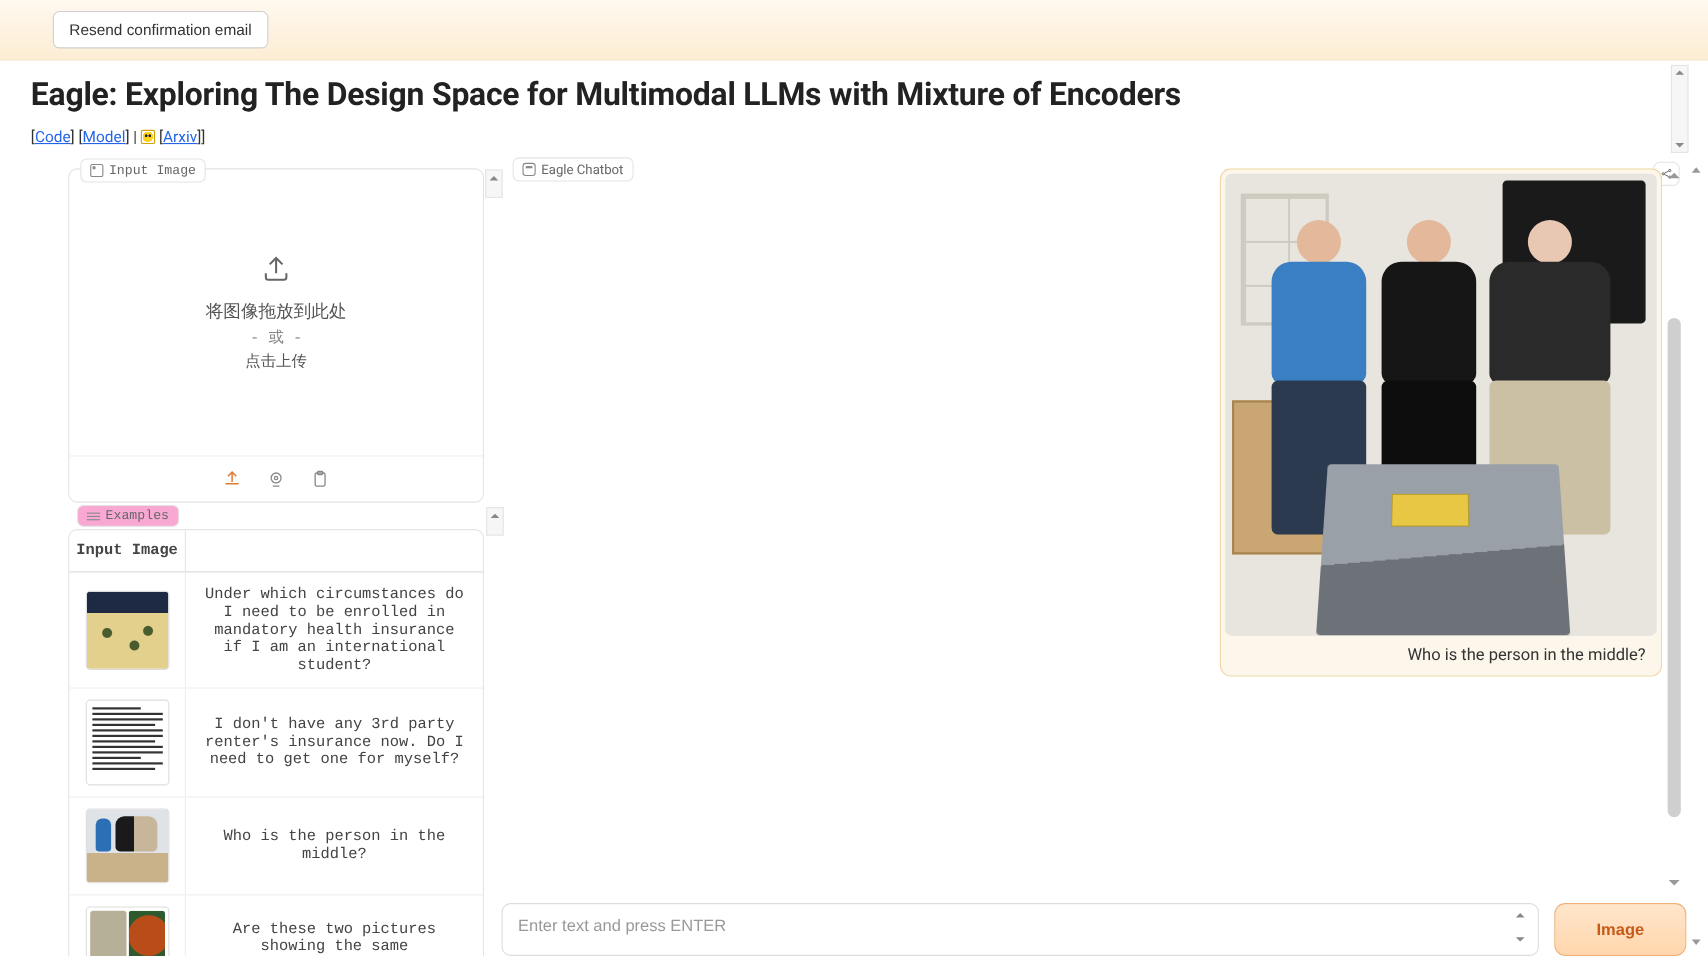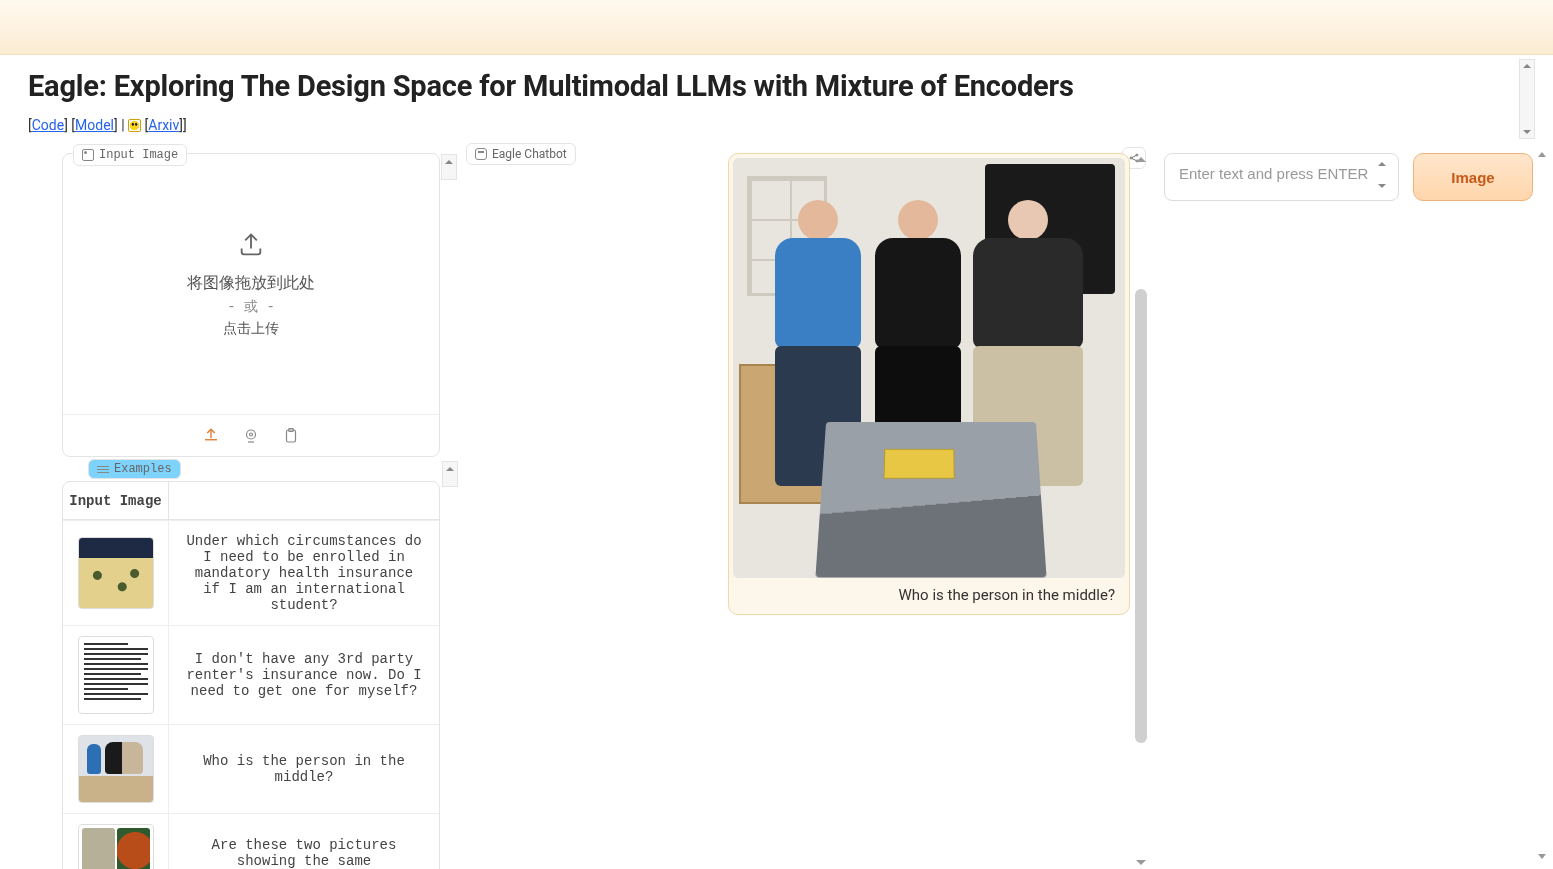--- a/index.html
+++ b/index.html
@@ -143,22 +143,22 @@
     border-top: 1px solid #eee;
     height: 42px;
     display: flex; align-items: center; justify-content: center; gap: 22px;
   }
   .mini-icon { width: 18px; height: 18px; color: #888; cursor: pointer; }
   .mini-icon.upload-accent { color: #e07a2f; }
 
   
   .examples-panel { flex: 1; min-height: 0; }
   .examples-label {
-    position: absolute; top: -10px; left: 26px;
-    background:#7dd3fc; border:1px solid #e4e4e4; border-radius:6px;
+    position: absolute; top: -10px; left: 8px;
+    background:#f9a8d4; border:1px solid #e4e4e4; border-radius:6px;
     padding: 2px 8px; font-size:12px; color:#666;
     display:flex;align-items:center;gap:5px;
   }
   .hamb { width:12px; display:inline-flex; flex-direction:column; gap:2px;}
   .hamb i { display:block; height:1px; background:#888;}
   .examples-body { margin-top: 12px; border:1px solid #e4e4e4; border-radius:8px;}
   .ex-header {
     display:flex; height:38px;
   }
   .ex-header .th {
@@ -199,21 +199,21 @@
     background:linear-gradient(90deg,#1a1a1a 0 45%,#c8b69a 45% 100%);}
   .thumb-d { height:58px; display:flex; gap:2px; padding:3px;}
   .thumb-d .dL{flex:1;background:#b7b099;border-radius:3px;}
   .thumb-d .dR{flex:1;border-radius:3px;
     background:
       radial-gradient(circle at 55% 45%, #b94d1a 18px, transparent 19px),
       #2e5a2e;
   }
 
   
-  .right-col { flex: 1; display:flex; flex-direction: row; gap: 12px; min-width:0; position:relative;}
+  .right-col { flex: 1; display:flex; flex-direction: column; gap: 12px; min-width:0; position:relative;}
   .chat-wrap { flex: 1; position: relative; border: none; }
   .chat-label {
     position:absolute; top:-10px; left:10px;
     background:#fff;border:1px solid #e4e4e4; border-radius:6px;
     padding:3px 8px; font-size:12px; color:#666;
     display:flex;align-items:center;gap:5px;
   }
   .chat-icon { width:12px;height:12px;border:1px solid #888;border-radius:3px;position:relative;}
   .chat-icon:before{content:"";position:absolute;left:2px;top:2px;width:6px;height:2px;background:#888;}
   .share-btn {
@@ -323,20 +323,21 @@
     content:"";position:absolute;left:3px;width:0;height:0;
     border-left:4px solid transparent;border-right:4px solid transparent;
   }
   .far-rail:before{top:2px;border-bottom:5px solid #999;}
   .far-rail:after{bottom:2px;border-top:5px solid #999;}
 </style>
 </head>
 <body>
 
 <div class="banner">
+  <button class="banner-button">Resend confirmation email</button>
 </div>
 
 <div class="hdr-wrap">
   <h1 class="page-title">Eagle: Exploring The Design Space for Multimodal LLMs with Mixture of Encoders</h1>
   <div class="links-line">
     [<a>Code</a>]
     [<a>Model</a>]
     | <span class="hf-icon"></span>
     [<a>Arxiv</a>]]
   </div>

